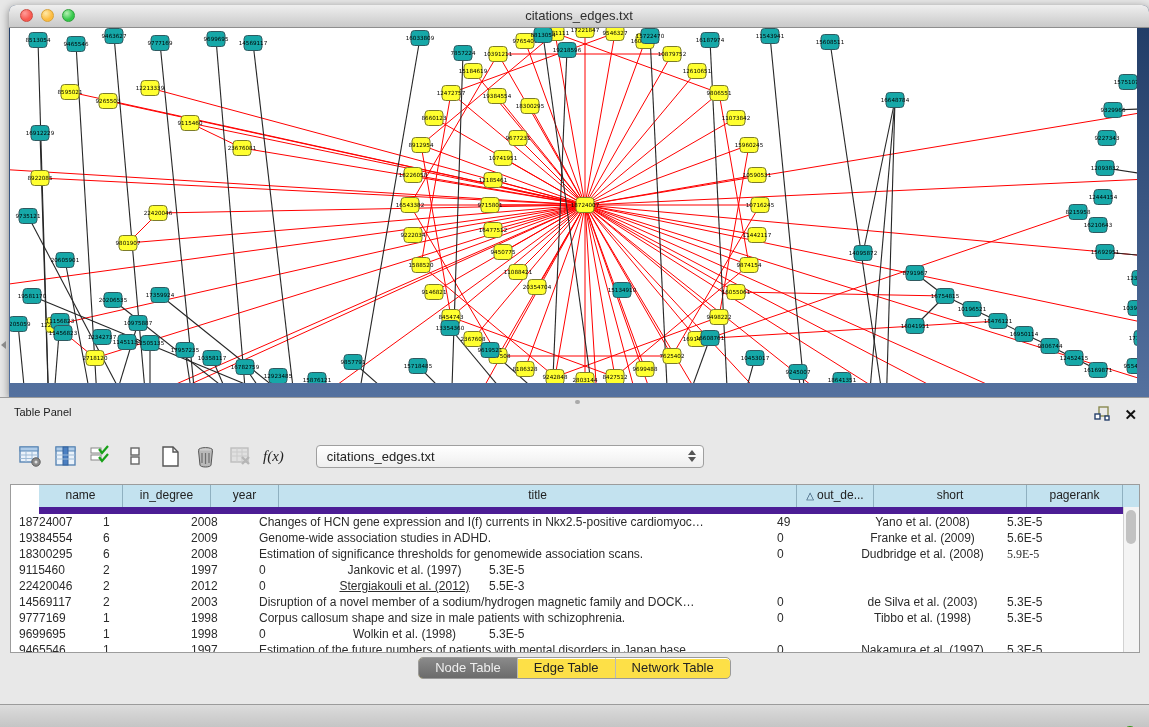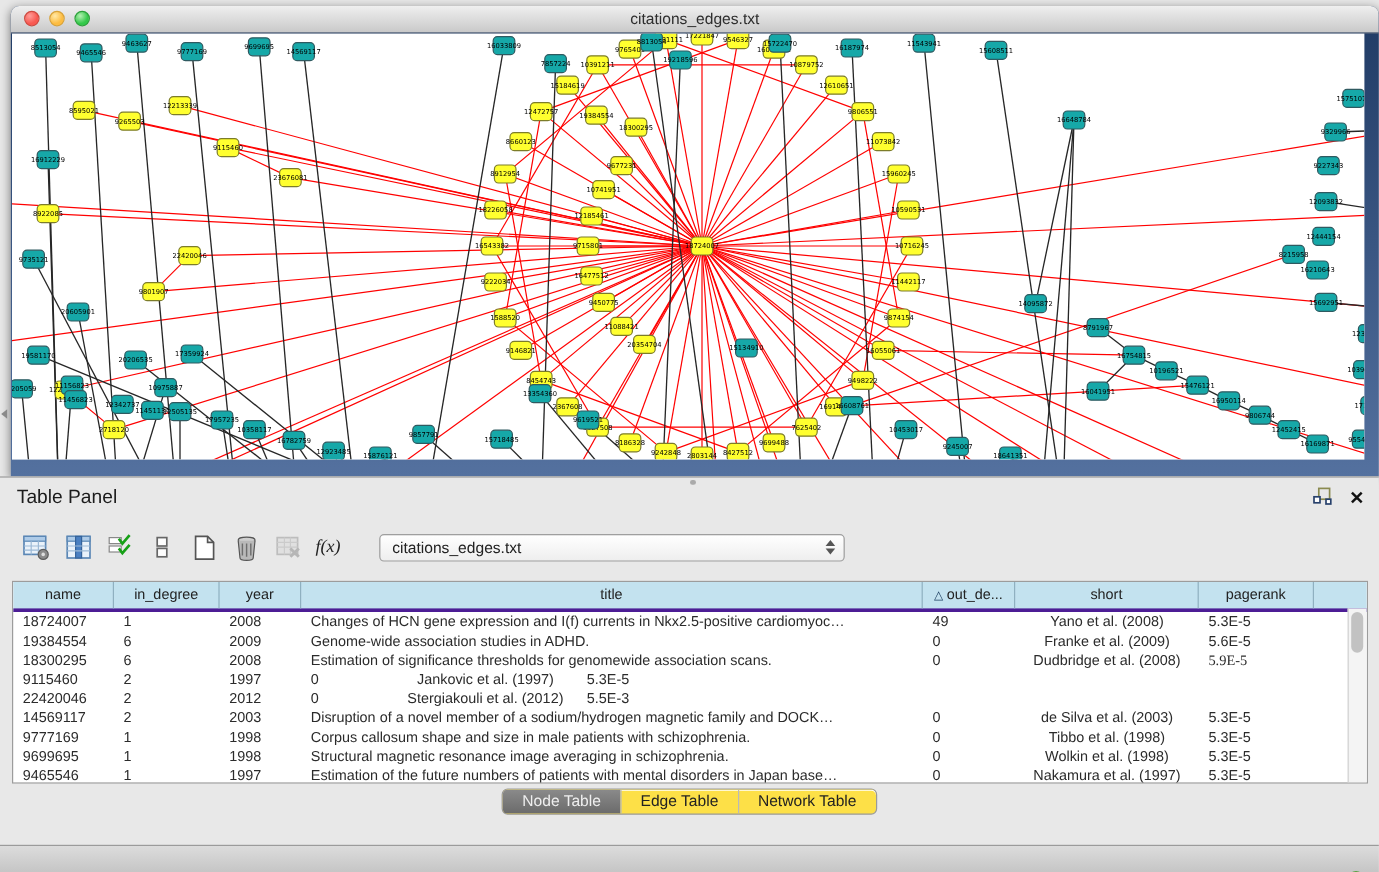--- a/index.html
+++ b/index.html
@@ -25,35 +25,35 @@
   .node-label{font-family:"DejaVu Sans",sans-serif;font-size:5.6px;fill:#000;text-anchor:middle;}
   .edge-r{stroke:#ff0000;stroke-width:1;}
   .edge-k{stroke:#262626;stroke-width:1.1;}
   .collapse-arrow{position:absolute;left:1px;top:341px;width:0;height:0;
     border-top:4px solid transparent;border-bottom:4px solid transparent;border-right:5px solid #8a8a8a;}
   
   .table-panel{position:absolute;left:0;top:397px;right:0;bottom:22px;
     background:#e8e8e8;border-top:1px solid #9b9b9b;}
   .grip{position:absolute;left:50%;top:2px;width:5px;height:4px;border-radius:2px;background:#aaa;}
   .panel-header{position:relative;height:30px;}
-  .panel-title{position:absolute;left:14px;top:8px;font-size:16px;color:#1c1c1c;}
+  .panel-title{position:absolute;left:14px;top:8px;font-size:11px;color:#1c1c1c;}
   .panel-icons{position:absolute;right:12px;top:7px;display:flex;gap:14px;align-items:center;}
   .close-x{font-size:15px;font-weight:bold;color:#111;line-height:16px;cursor:default;}
   .toolbar{position:absolute;left:18px;top:40px;right:18px;height:36px;display:flex;align-items:center;}
   .tb-icon{width:24px;height:24px;margin-right:11px;display:flex;align-items:center;justify-content:center;}
   .fx{font-family:"Liberation Serif",serif;font-style:italic;font-size:15px;color:#222;margin-right:4px;}
   .combo{margin-left:28px;width:388px;height:23px;border:1px solid #9f9f9f;border-radius:4px;
     background:linear-gradient(#ffffff,#eeeeee);position:relative;box-sizing:border-box;
     font-size:13px;color:#222;line-height:21px;padding-left:10px;}
   .combo .steppers{position:absolute;right:7px;top:4px;display:flex;flex-direction:column;gap:2px;}
   .combo .up{width:0;height:0;border-left:4px solid transparent;border-right:4px solid transparent;border-bottom:5px solid #555;}
   .combo .down{width:0;height:0;border-left:4px solid transparent;border-right:4px solid transparent;border-top:5px solid #555;}
   .tablebox{position:absolute;left:10px;top:86px;right:9px;bottom:52px;background:#fff;
     border:1px solid #9c9c9c;overflow:hidden;}
-  .thead{display:flex;height:22px;background:#c3e2ef;border-bottom:3px solid #4c1d95;}
+  .thead{display:flex;height:22px;background:#c3e2ef;border-bottom:7px solid #4c1d95;margin-left:28px;}
   .th{box-sizing:border-box;border-right:1px solid #8fb0c0;font-size:12px;color:#222;
     text-align:center;line-height:21px;overflow:hidden;white-space:nowrap;}
   .th .sort-tri{color:#1b3d5e;font-size:10px;margin-right:3px;}
   .trow{display:flex;height:16px;}
   .td{box-sizing:border-box;font-size:12px;color:#2b2b2b;line-height:16px;padding-left:8px;
     overflow:hidden;white-space:nowrap;}
   .td.center{text-align:center;padding-left:0;}
   .vscroll{position:absolute;right:0;top:22px;bottom:0;width:15px;background:#f4f4f4;border-left:1px solid #d2d2d2;}
   .vthumb{position:absolute;left:2px;top:3px;width:10px;height:34px;border-radius:6px;background:#c2c2c2;}
   .tabs-row{position:absolute;left:0;right:0;bottom:26px;display:flex;justify-content:center;}
@@ -858,21 +858,21 @@
           <div class="td" style="width: 68px;">1997</div>
           <div class="td" style="width: 77px;">0</div>
           <div class="td center" style="width: 153px;">Jankovic et al. (1997)</div>
           <div class="td" style="width: 96px;">5.3E-5</div>
         </div>
         <div class="trow">
           <div class="td" style="width: 84px;">22420046</div>
           <div class="td" style="width: 88px;">2</div>
           <div class="td" style="width: 68px;">2012</div>
           <div class="td" style="width: 77px;">0</div>
-          <div class="td center" style="width: 153px;">Stergiakouli et al. (2012)</div>
+          <div class="td center" style="width: 153px; text-decoration: underline;">Stergiakouli et al. (2012)</div>
           <div class="td" style="width: 96px;">5.5E-3</div>
         </div>
         <div class="trow">
           <div class="td" style="width: 84px;">14569117</div>
           <div class="td" style="width: 88px;">2</div>
           <div class="td" style="width: 68px;">2003</div>
           <div class="td" style="width: 518px;">Disruption of a novel member of a sodium/hydrogen magnetic family and DOCK…</div>
           <div class="td" style="width: 77px;">0</div>
           <div class="td center" style="width: 153px;">de Silva et al. (2003)</div>
           <div class="td" style="width: 96px;">5.3E-5</div>
@@ -883,21 +883,20 @@
           <div class="td" style="width: 68px;">1998</div>
           <div class="td" style="width: 518px;">Corpus callosum shape and size in male patients with schizophrenia.</div>
           <div class="td" style="width: 77px;">0</div>
           <div class="td center" style="width: 153px;">Tibbo et al. (1998)</div>
           <div class="td" style="width: 96px;">5.3E-5</div>
         </div>
         <div class="trow">
           <div class="td" style="width: 84px;">9699695</div>
           <div class="td" style="width: 88px;">1</div>
           <div class="td" style="width: 68px;">1998</div>
-          <div class="td" style="width: 518px;">Structural magnetic resonance image averaging in schizophrenia.</div>
           <div class="td" style="width: 77px;">0</div>
           <div class="td center" style="width: 153px;">Wolkin et al. (1998)</div>
           <div class="td" style="width: 96px;">5.3E-5</div>
         </div>
         <div class="trow">
           <div class="td" style="width: 84px;">9465546</div>
           <div class="td" style="width: 88px;">1</div>
           <div class="td" style="width: 68px;">1997</div>
           <div class="td" style="width: 518px;">Estimation of the future numbers of patients with mental disorders in Japan base…</div>
           <div class="td" style="width: 77px;">0</div>

